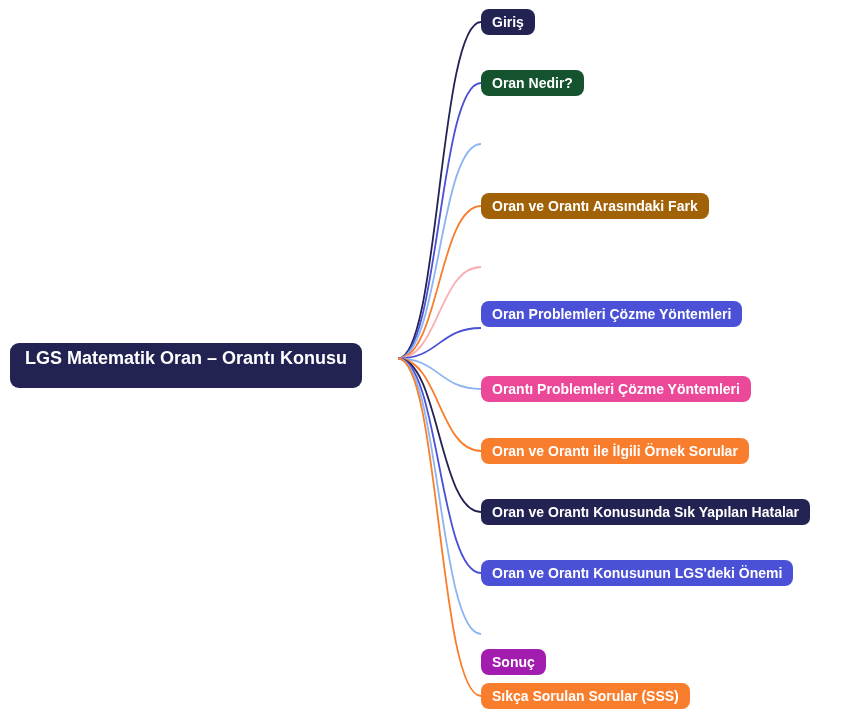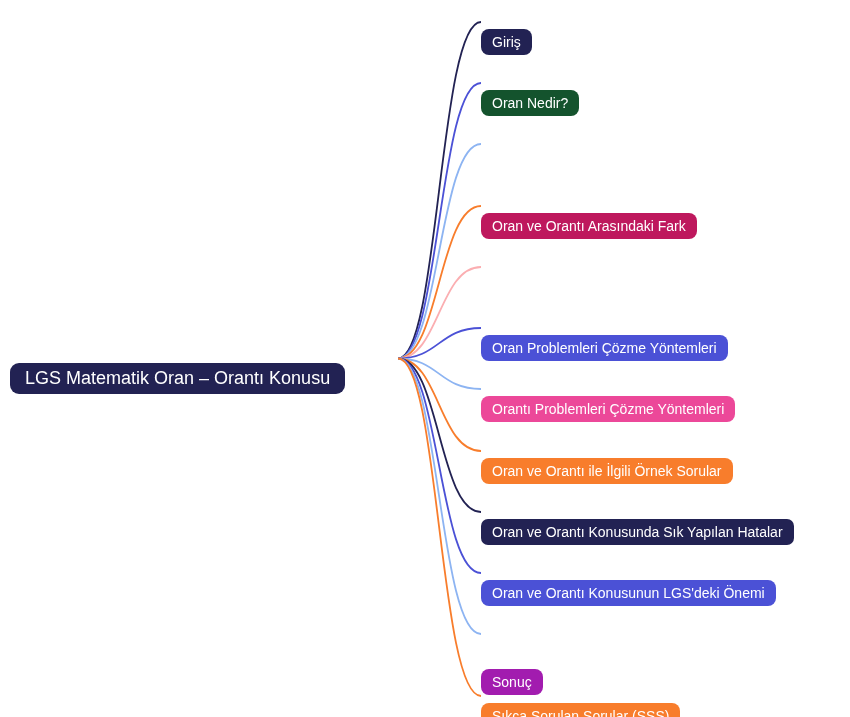--- a/index.html
+++ b/index.html
@@ -23,29 +23,28 @@
     position: absolute;
     left: 0;
     top: 0;
     width: 850px;
     height: 717px;
     pointer-events: none;
   }
   .node {
     position: absolute;
     color: #ffffff;
-    font-weight: 400;
+    font-weight: 700;
     white-space: nowrap;
     box-sizing: border-box;
-    margin-top: 20px;
   }
   .root {
     left: 10px;
     top: 343px;
-    height: 31px;
+    height: 45px;
     line-height: 31px;
     padding: 0 15px;
     border-radius: 9px;
     font-size: 18px;
   }
   .child {
     left: 481px;
     height: 26px;
     line-height: 26px;
     padding: 0 11px;
@@ -70,22 +69,22 @@
     <path d="M398,358.5 C439,358.5 439,512 481,512" fill="none" stroke-width="1.8" stroke="#222253"></path>
     <path d="M398,358.5 C439,358.5 439,573 481,573" fill="none" stroke-width="1.8" stroke="#4B51D6"></path>
     <path d="M398,358.5 C439,358.5 439,634 481,634" fill="none" stroke-width="1.8" stroke="#8DB4F2"></path>
     <path d="M398,358.5 C439,358.5 439,696 481,696" fill="none" stroke-width="1.8" stroke="#F87D2C"></path>
   </svg>
 
   <div class="node root" style="background-color: rgb(34, 34, 83);">LGS Matematik Oran – Orantı Konusu</div>
 
   <div class="node child" style="top: 9px; background-color: rgb(34, 34, 83);">Giriş</div>
   <div class="node child" style="top: 70px; background-color: #14532d;">Oran Nedir?</div>
-  <div class="node child" style="top: 193px; background-color: #be185d;">Oran ve Orantı Arasındaki Fark</div>
-  <div class="node child" style="top: 315px; background-color: rgb(75, 81, 214); border-radius: 8px;">Oran Problemleri Çözme Yöntemleri</div>
+  <div class="node child" style="top: 193px; background-color: #a16207;">Oran ve Orantı Arasındaki Fark</div>
+  <div class="node child" style="top: 301px; background-color: rgb(75, 81, 214); border-radius: 8px;">Oran Problemleri Çözme Yöntemleri</div>
   <div class="node child" style="top: 376px; background-color: #ec4899;">Orantı Problemleri Çözme Yöntemleri</div>
   <div class="node child" style="top: 438px; background-color: rgb(248, 125, 44);">Oran ve Orantı ile İlgili Örnek Sorular</div>
   <div class="node child" style="top: 499px; background-color: rgb(34, 34, 83); border-radius: 7px;">Oran ve Orantı Konusunda Sık Yapılan Hatalar</div>
   <div class="node child" style="top: 560px; background-color: rgb(75, 81, 214);">Oran ve Orantı Konusunun LGS'deki Önemi</div>
   <div class="node child" style="top: 649px; background-color: #a21caf;">Sonuç</div>
   <div class="node child" style="top: 683px; background-color: rgb(248, 125, 44);">Sıkça Sorulan Sorular (SSS)</div>
 
 </div>
 
 </body></html>

